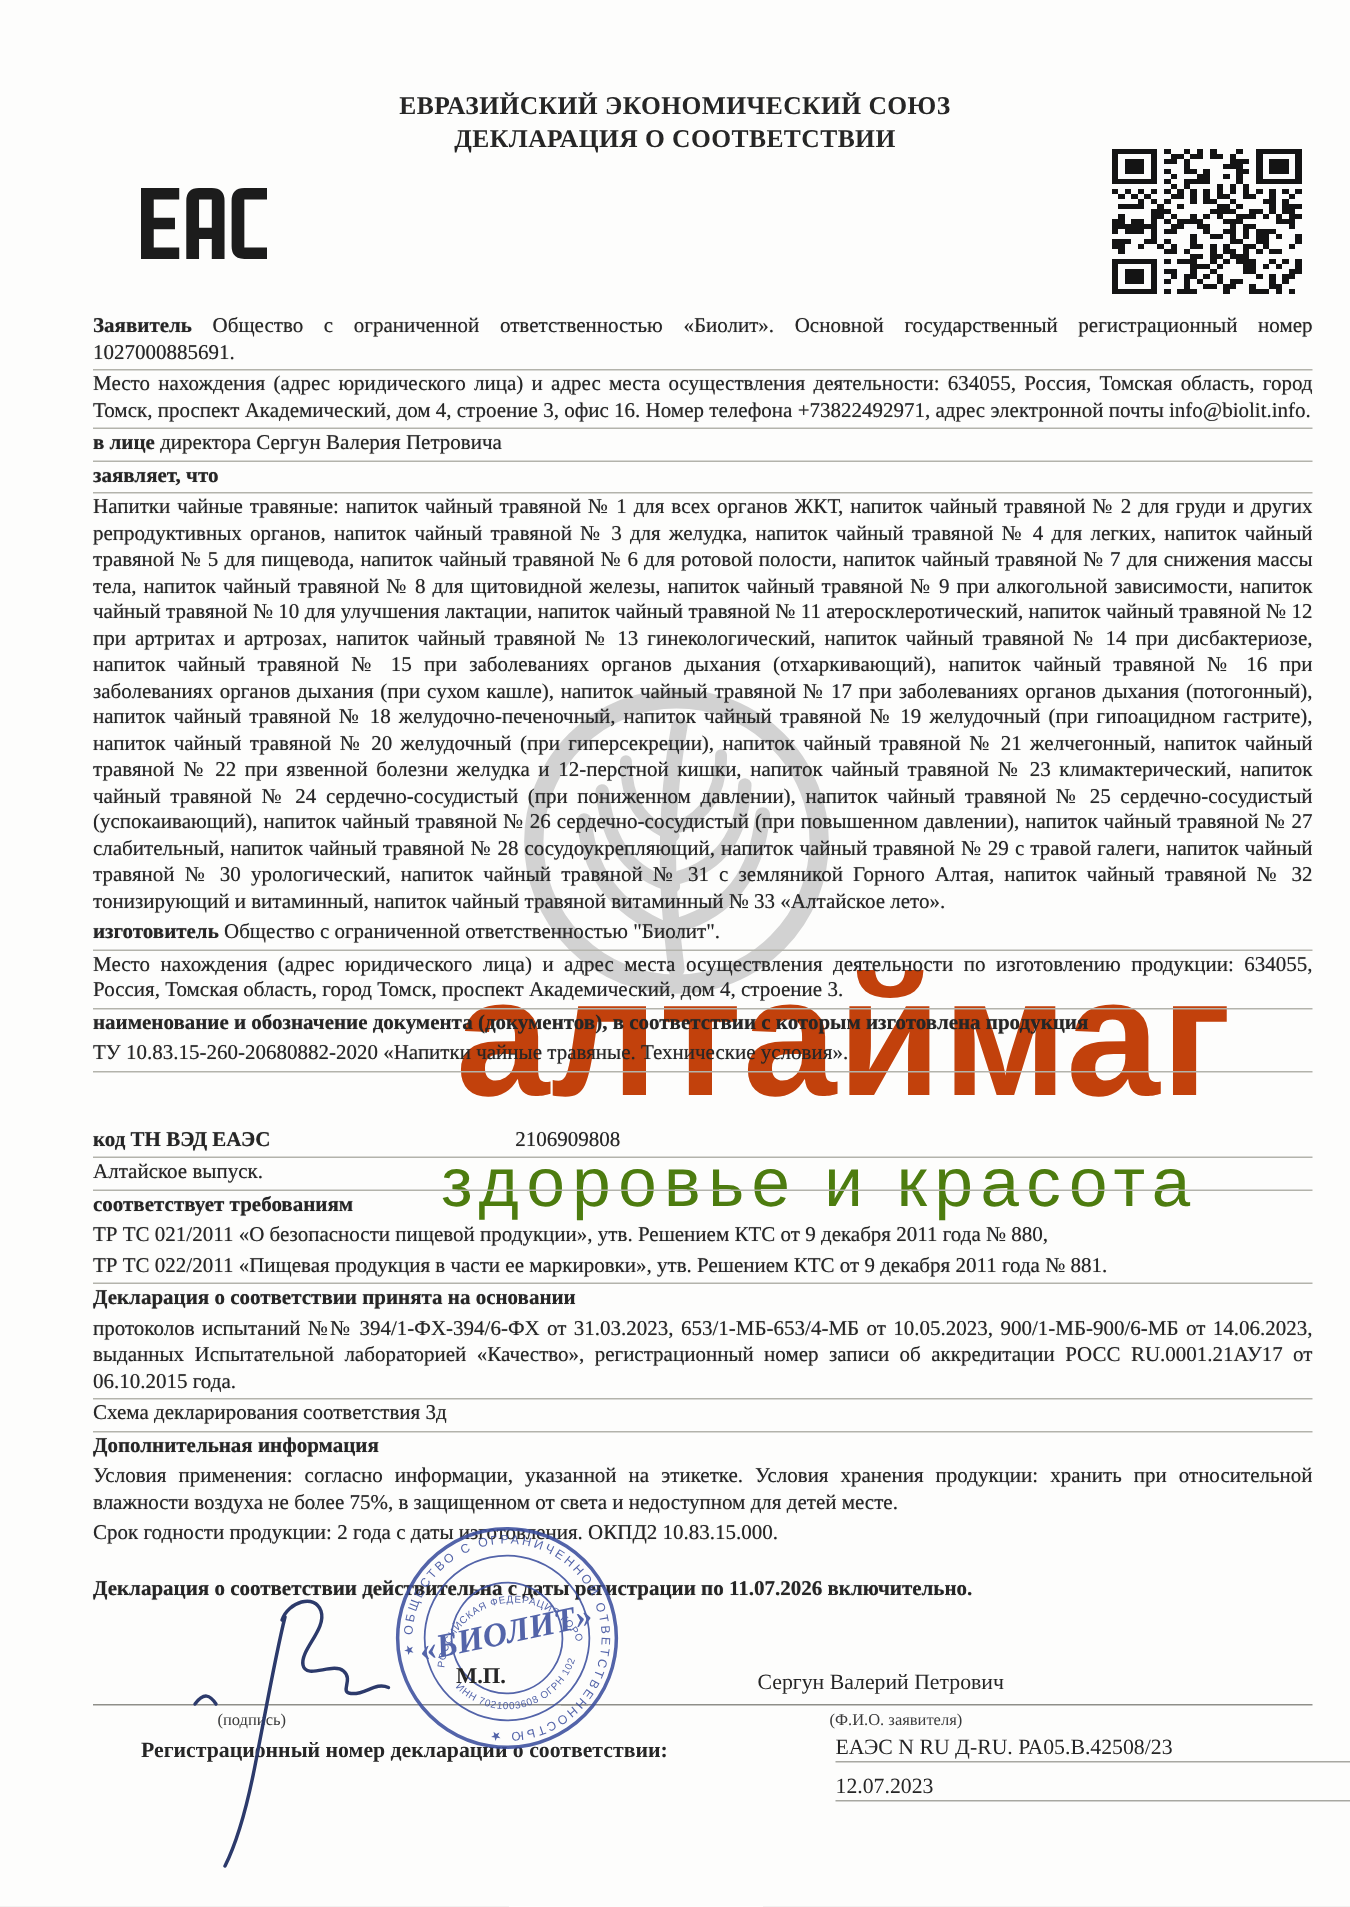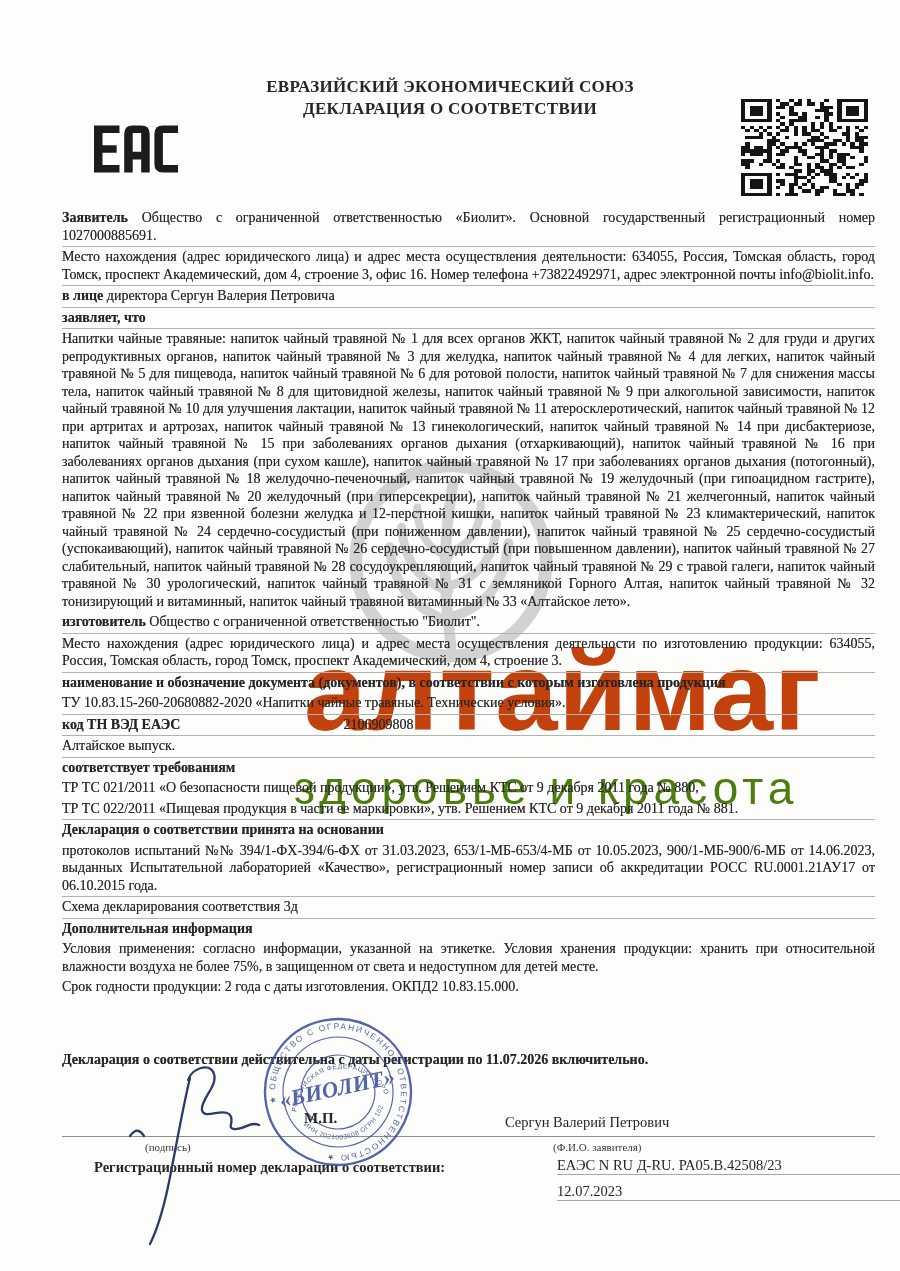--- a/index.html
+++ b/index.html
@@ -15,35 +15,35 @@
   .wm-brand {
     left:304px; top:636px; font-family:"Liberation Sans", sans-serif;
     font-weight:bold; font-size:112px; letter-spacing:1px; color:#c2410c;
     line-height:1;
   }
   .wm-tagline {
     left:294px; top:765px; font-family:"Liberation Sans", sans-serif;
     font-size:46px; letter-spacing:5px; color:#4d7c0f; line-height:1;
   }
   
-  .titles { position:absolute; z-index:1; left:0; right:0; top:76px; text-align:center; }
+  .titles { position:absolute; z-index:1; left:0; right:0; top:60px; text-align:center; }
   .titles div { font-weight:bold; font-size:17px; line-height:22px; letter-spacing:0.3px; }
   .eac { position:absolute; z-index:1; left:94px; top:106px; }
   .qr  { position:absolute; z-index:1; left:741px; top:99px; }
   
   .content {
     position:absolute; z-index:1; left:62px; right:25px; top:208px;
     font-size:14px; line-height:17.5px;
     text-shadow:0 0 0.5px rgba(40,40,40,0.6);
   }
   .row { padding:1px 0 2px; }
   .sep { border-bottom:1.5px solid #b3b3ab; }
   .just { text-align:justify; }
   b { font-weight:bold; }
-  .tnved-label { display:inline-block; width:278px; }
+  .tnved-label { display:inline-block; width:278px;margin-top:36px; }
   
   .validity {
     position:absolute; z-index:1; left:62px; right:25px; top:1051px;
     font-size:14px; font-weight:bold; line-height:17.5px;
     text-shadow:0 0 0.5px rgba(40,40,40,0.6);
   }
   .sigline { position:absolute; z-index:1; border-bottom:1.5px solid #8f8f89; height:0; }
   .sig-underline  { left:62px;  top:1136px; width:330px; }
   .fio-underline  { left:374px; top:1136px; width:501px; }
   .sig-caption, .fio-caption {

